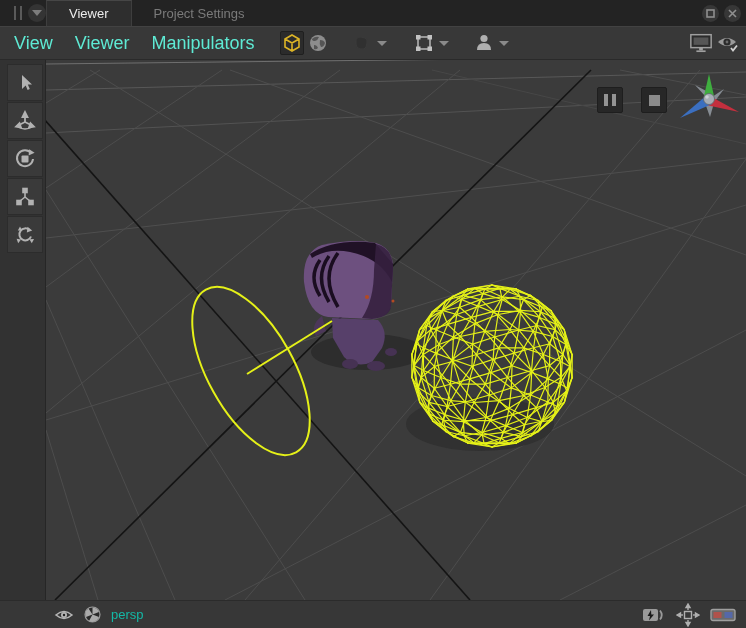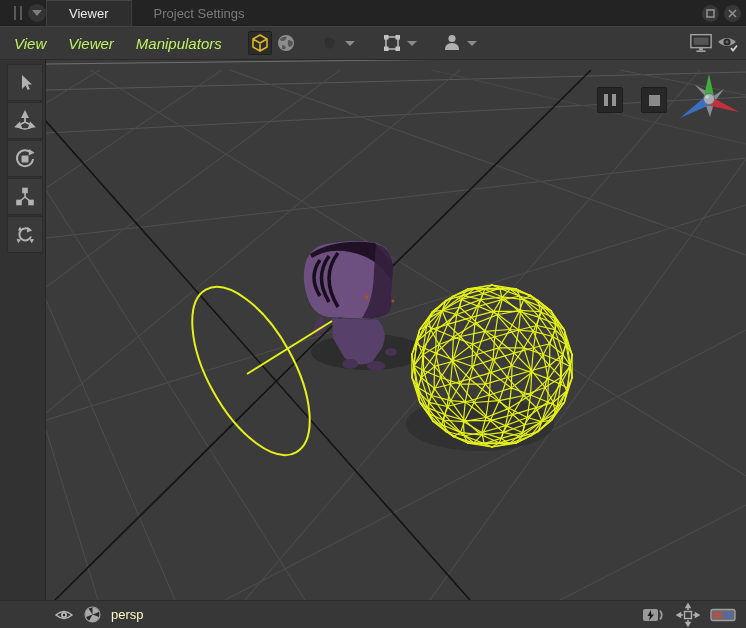--- a/index.html
+++ b/index.html
@@ -24,21 +24,21 @@
   .tab-spacer { flex:1; }
   .winbtn { width:17px; height:17px; border-radius:50%; background:#373737;
     margin-right:5px; display:flex; align-items:center; justify-content:center;
     color:#8f8f8f; font-size:10px; line-height:1; }
   .winbtn svg { display:block; }
 
   
   .menubar { position:absolute; left:0; top:26px; width:746px; height:34px;
     background:#383838; border-top:1px solid #424242; border-bottom:1px solid #2a2a2a;
     display:flex; align-items:center; }
-  .menu-item { color:#bef264; font-size:15px; padding:0 11px;font-style:italic; }
+  .menu-item { color:#5eead4; font-size:18px; padding:0 11px; }
   .menu-item:first-child { padding-left:14px; }
   .tb-btn { width:24px; height:24px; display:flex; align-items:center;
     justify-content:center; margin:0 1px; border-radius:2px; }
   .tb-btn.checked { background:#2b2b2b; border:1px solid #1f1f1f; }
   .tb-group { display:flex; align-items:center; }
   .dd { width:0; height:0; border-left:5px solid transparent; border-right:5px solid transparent;
     border-top:5px solid #8a8a8a; margin:0 8px 0 2px; }
   .mb-spacer { flex:1; }
 
   
@@ -56,21 +56,21 @@
     justify-content:center; }
   .pause-bars { display:flex; gap:4px; }
   .pause-bars i { display:block; width:4px; height:12px; background:#939393; }
   .stop-sq { width:11px; height:11px; background:#8a8a8a; }
 
   
   .statusbar { position:absolute; left:0; top:600px; width:746px; height:28px;
     background:#373737; border-top:1px solid #2b2b2b; display:flex; align-items:center; }
   .sb-left { display:flex; align-items:center; gap:10px; margin-left:54px; }
   .sb-right { display:flex; align-items:center; gap:10px; margin-left:auto; margin-right:10px; }
-  .persp-label { color:#fef9c3; font-size:13px; }
+  .persp-label { color:#14b8a6; font-size:13px; }
 </style>
 </head>
 <body>
 
 <div class="window">
 
   <div class="tabbar">
     <div class="drag-handle"></div>
     <div class="tab-menu-btn">
       <span class="tri"></span>

